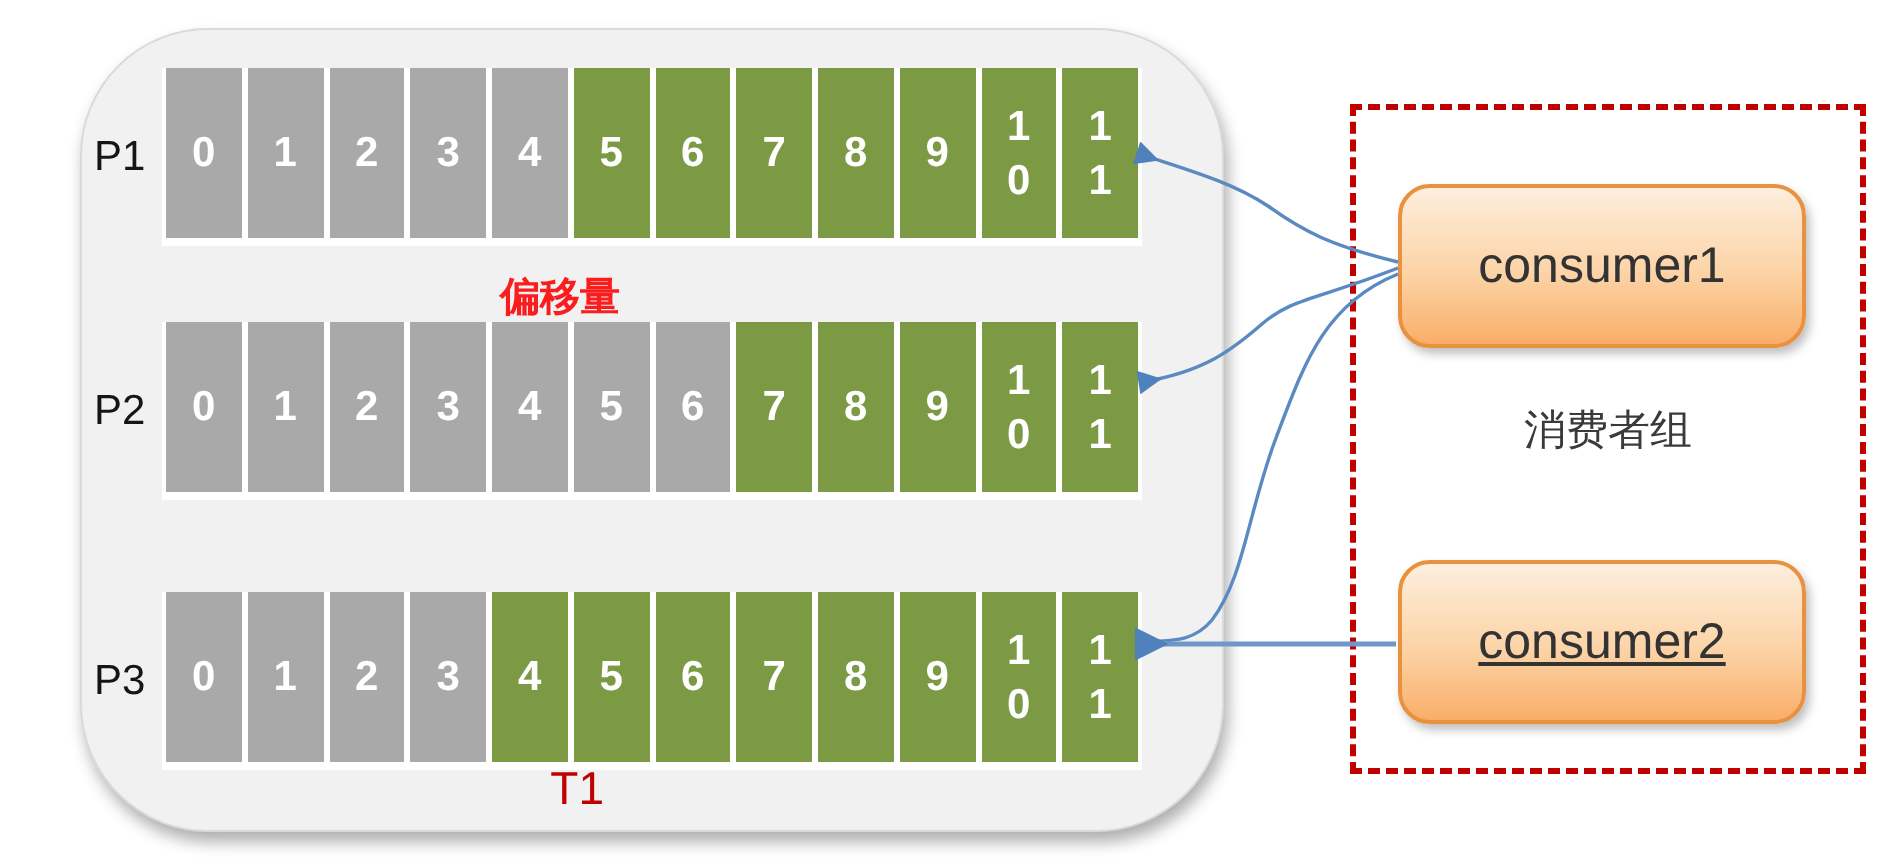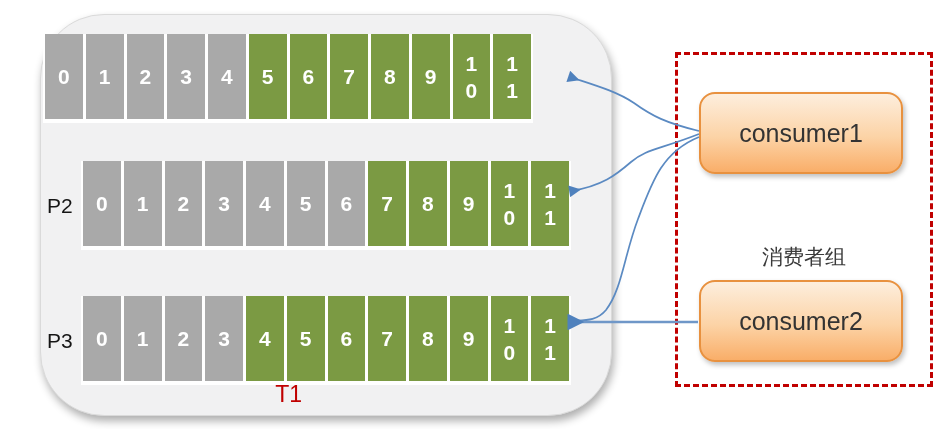--- a/index.html
+++ b/index.html
@@ -55,44 +55,45 @@
     color:#c00000;font-size:23px;
   }
 
   
   .group-box{
     position:absolute;left:675px;top:52px;width:258px;height:335px;
     border:3px dashed #c00000;box-sizing:border-box;
   }
   .group-label{
     position:absolute;left:675px;top:201px;width:258px;text-align:center;
-    font-size:21px;color:#3a3a3a;margin-top:42px;
+    font-size:21px;color:#3a3a3a;
   }
   .consumer{
     position:absolute;left:699px;width:204px;height:82px;
     background:linear-gradient(180deg,#fdeedd 0%,#fcd3a6 55%,#f9ae69 100%);
     border:2px solid #e8913f;border-radius:16px;
     box-shadow:2px 3px 5px rgba(0,0,0,0.25);
     display:flex;align-items:center;justify-content:center;
     font-size:25px;color:#333333;box-sizing:border-box;
   }
   .consumer.c0{top:92px;}
-  .consumer.c1{top:280px;}
+  .consumer.c1{top:280px;text-decoration:underline;}
 
   
   svg.arrows{position:absolute;inset:0;width:944px;height:429px;pointer-events:none;}
 </style>
 </head>
 <body>
 
 <div class="stage">
 
   <div class="broker">
 
     <div class="partition-row r0">
+      <div class="p-label">P1</div>
       <div class="cell-strip">
           <div class="cell gray">
             <span class="cell-num">0</span>
           </div>
           <div class="cell gray">
             <span class="cell-num">1</span>
           </div>
           <div class="cell gray">
             <span class="cell-num">2</span>
           </div>
@@ -203,20 +204,21 @@
           </div>
           <div class="cell green">
             <span class="cell-num">10</span>
           </div>
           <div class="cell green">
             <span class="cell-num">11</span>
           </div>
         </div>
     </div>
 
+    <div class="offset-label">偏移量</div>
     <div class="topic-label">T1</div>
   </div>
 
   <div class="group-box"></div>
   <div class="group-label">消费者组</div>
 
   <div class="consumer c0">
     <span>consumer1</span>
   </div>
   <div class="consumer c1">

